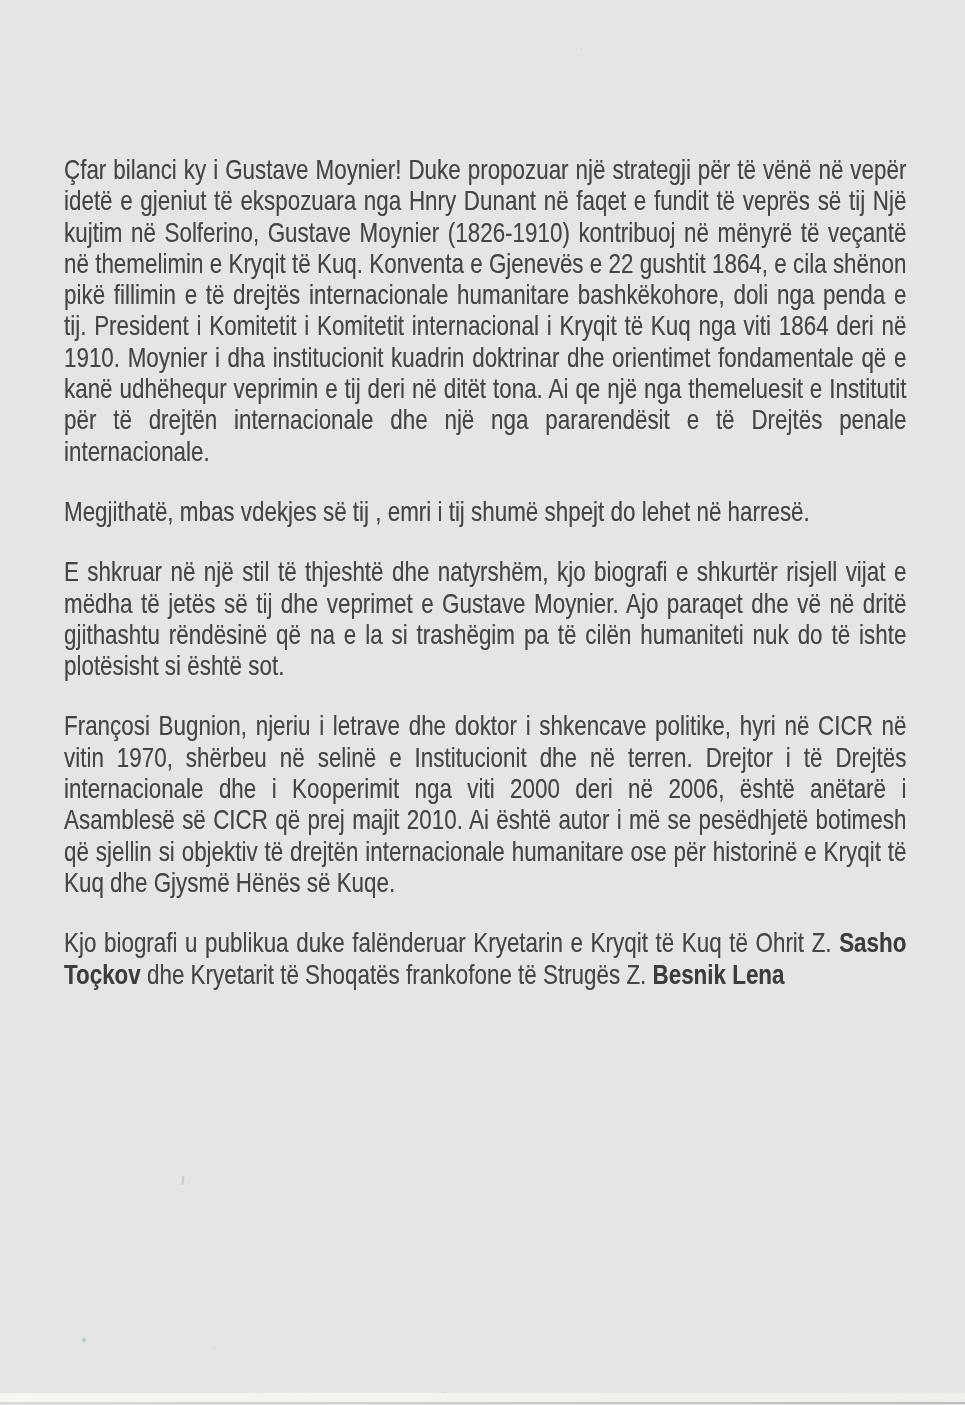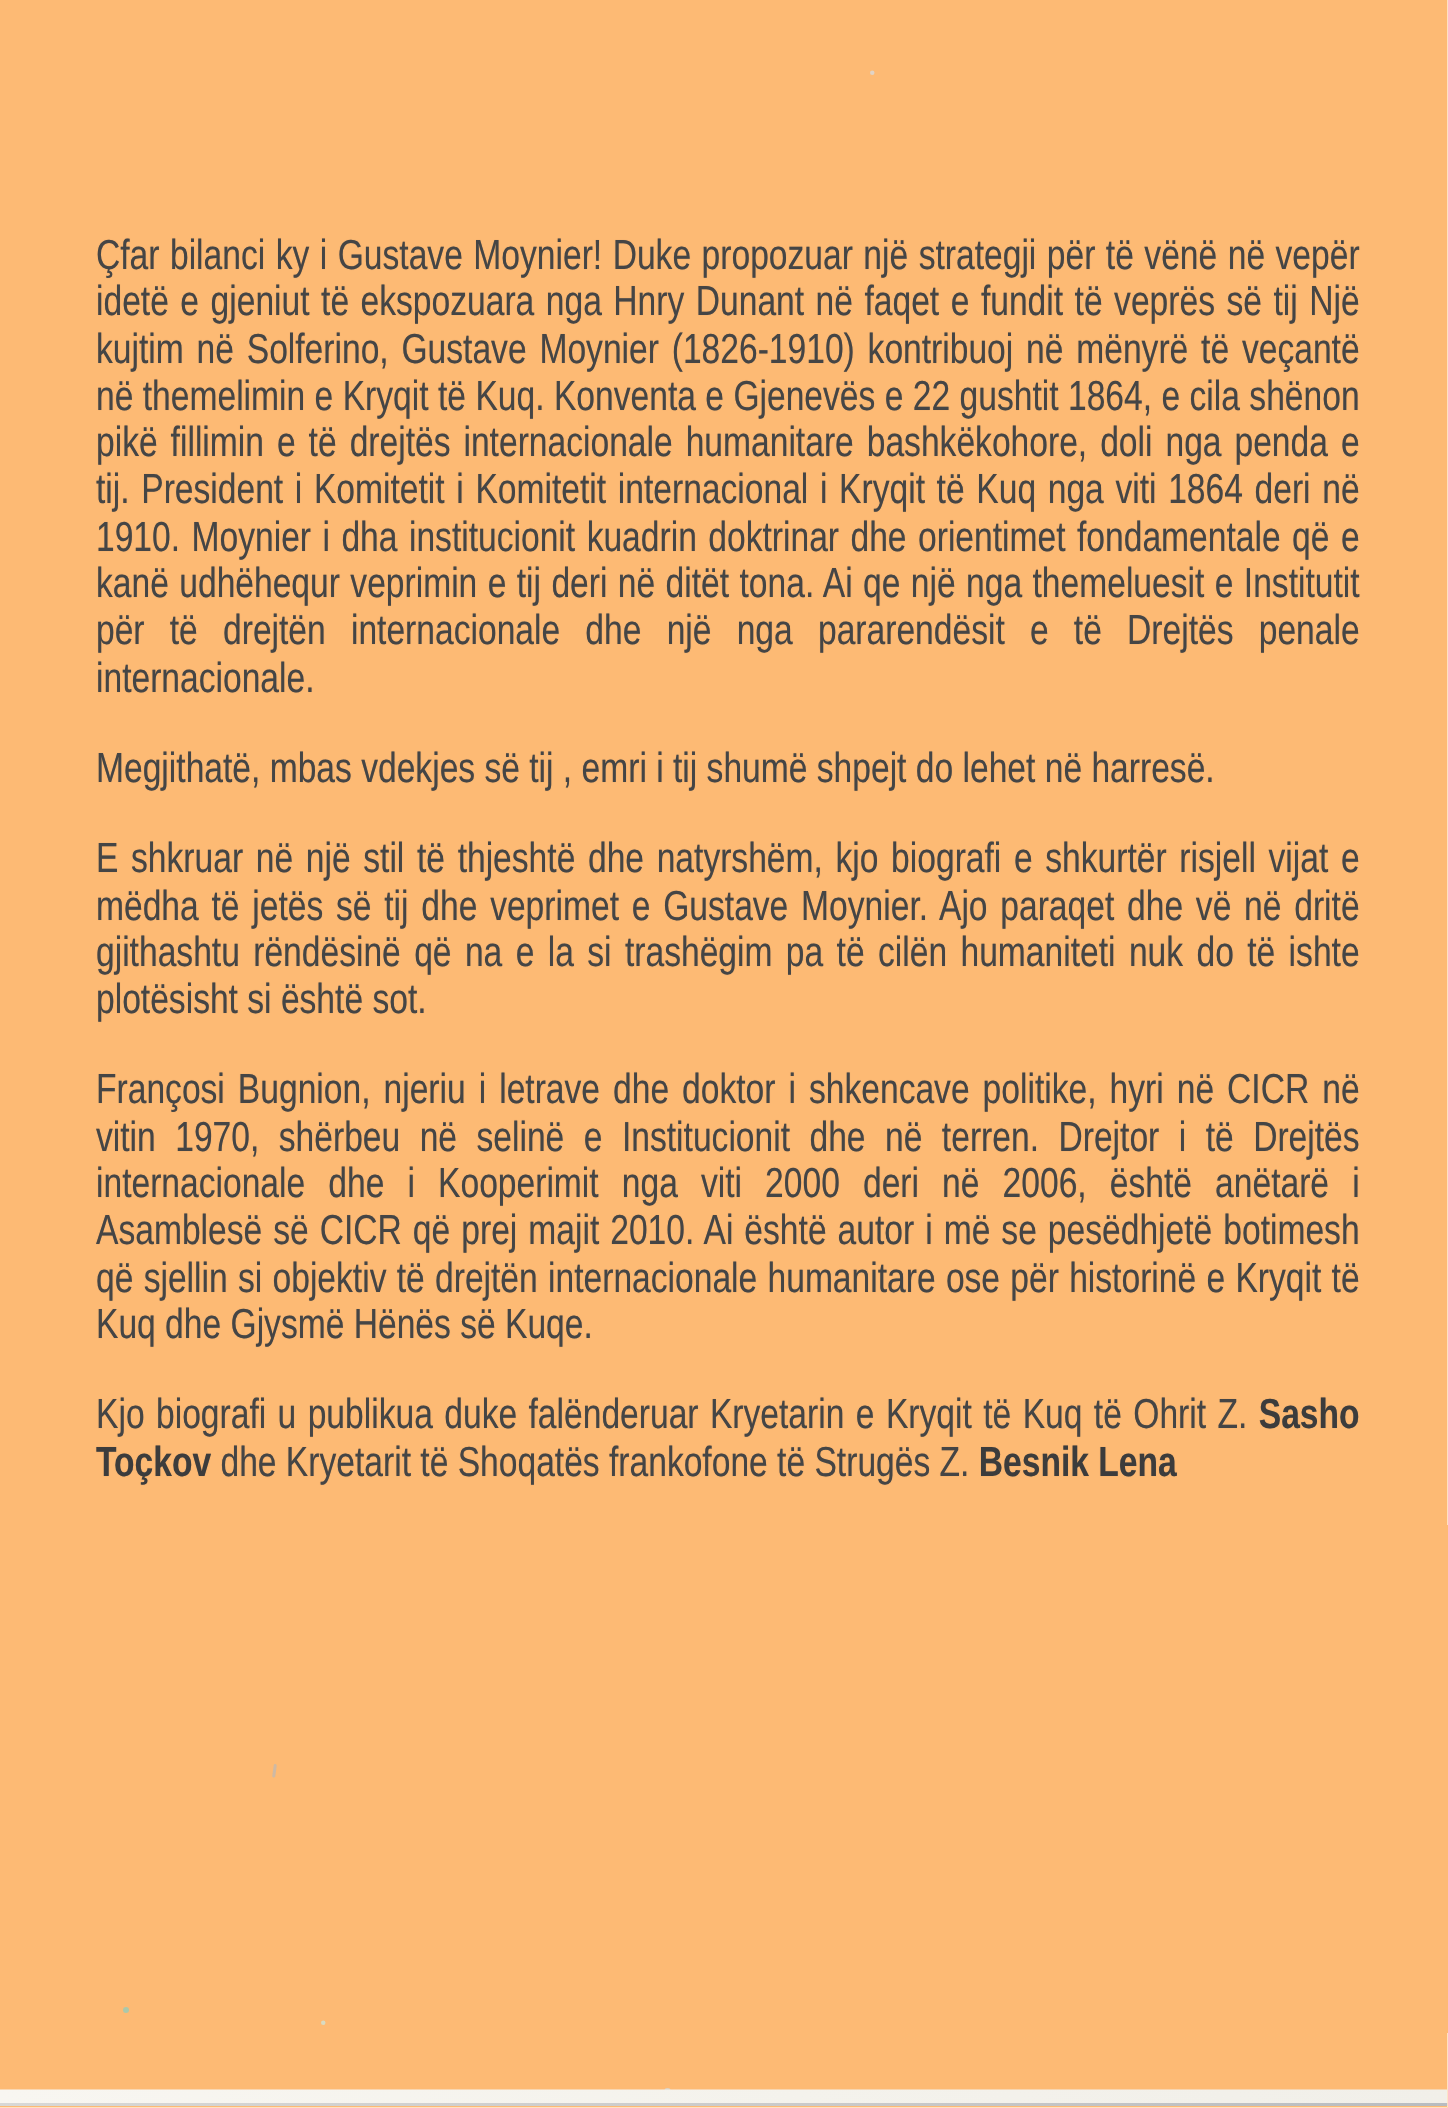--- a/index.html
+++ b/index.html
@@ -4,21 +4,21 @@
 <style>
   html, body {
     margin: 0;
     padding: 0;
     background: #ffffff;
   }
   .page {
     position: relative;
     width: 965px;
     height: 1405px;
-    background: #fdba74;
+    background: #e5e5e5;
     overflow: hidden;
     font-family: "Liberation Sans", "DejaVu Sans", sans-serif;
   }
   
   .text-block {
     position: absolute;
     left: 64px;
     top: 154px;
     width: 1053px;
     transform: scaleX(0.8);

